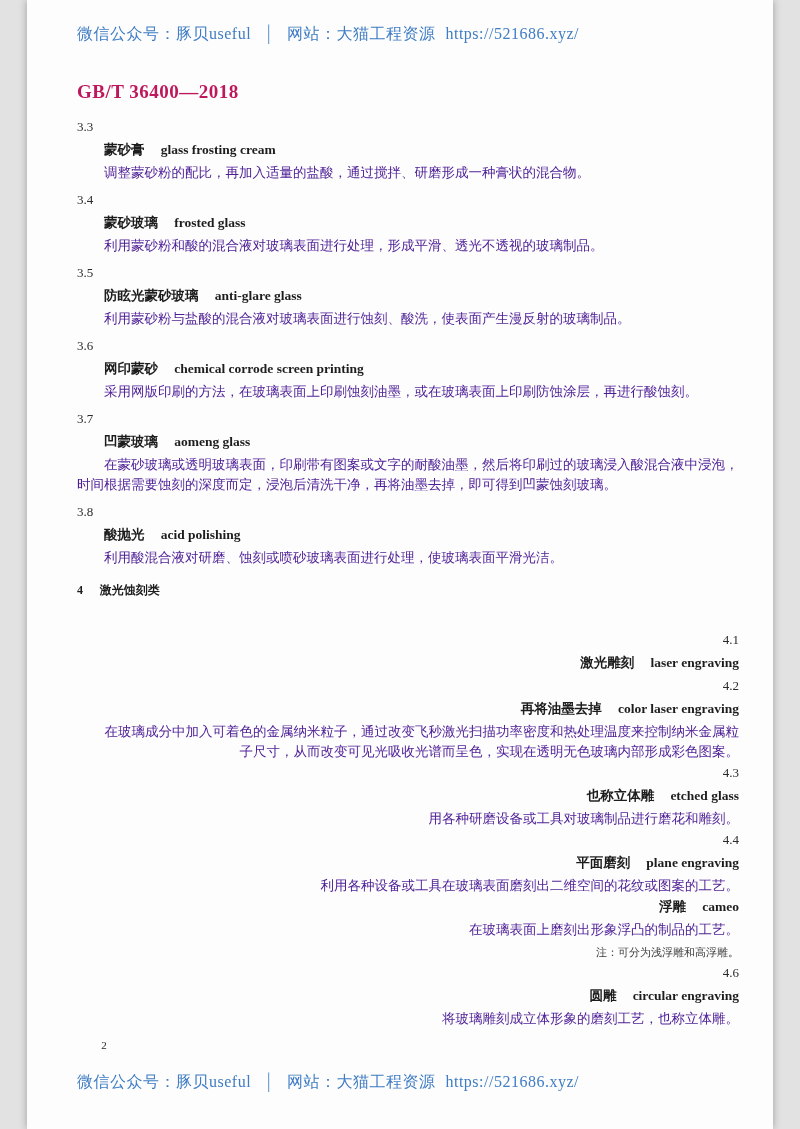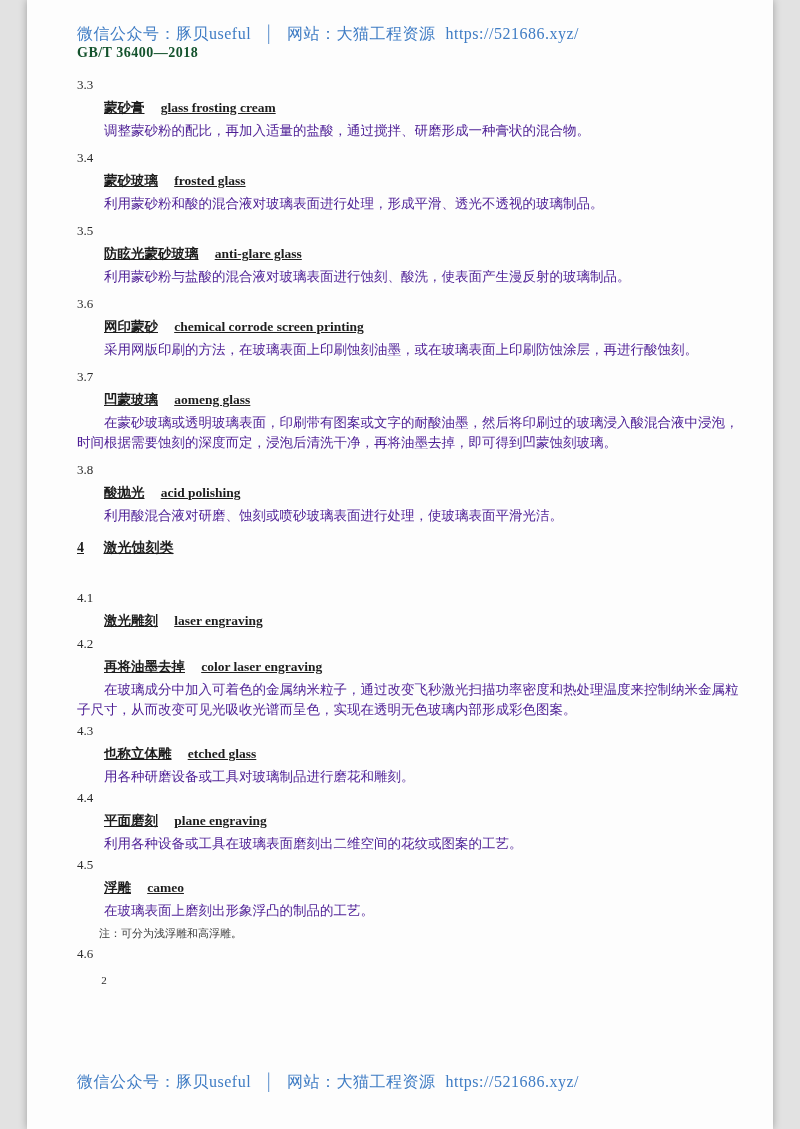--- a/index.html
+++ b/index.html
@@ -22,44 +22,44 @@
 
   .wm {
     font-size: 16px;
     letter-spacing: 0.5px;
     white-space: nowrap;
   }
   .wm .sep { margin: 0 12px; font-weight: 300; opacity: 0.75; }
   .wm .url { margin-left: 10px; }
 
   .std-num {
-    font-size: 14px;
+    margin-top: 36px;
+    font-size: 19px;
     font-weight: bold;
     letter-spacing: 0.5px;
-    color: #14532d;
+    color: #be185d;
   }
 
   .doc-body { margin-top: 14px; font-size: 13.5px; line-height: 20px; }
 
   .sec-num { font-size: 13px; margin-bottom: 3px; }
-  .sec-term { margin-left: 2em; font-weight: bold; margin-bottom: 3px; color: #1d1d1d; text-decoration: underline; }
+  .sec-term { margin-left: 2em; font-weight: bold; margin-bottom: 3px; color: #1d1d1d; }
   .sec-term .en { margin-left: 1.2em; }
   .sec-def { margin: 0; text-indent: 2em; color: #4c1d95; }
   .sec-note { font-size: 11px; margin-left: 2em; margin-top: 2px; color: #3a3a3a; }
 
   .g3 .sec { margin-bottom: 7px; }
-  .g4 .sec { margin-bottom: 1px; }
+  .g4 .sec { margin-bottom: 1px; text-align: right; }
 
   .chapter {
     margin-top: 12px;
     margin-bottom: 30px;
     font-weight: bold;
-    font-size: 14px;
+    font-size: 12px;
     color: #1d1d1d;
-    text-decoration: underline;
   }
   .chapter .ch-title { margin-left: 1.4em; }
 
   .page-num {
     margin-top: 6px;
     margin-left: 2.2em;
     font-size: 11px;
   }
 
   .wm-footer {
@@ -162,30 +162,33 @@
 
         <div class="sec">
           <div class="sec-num">4.4</div>
           <div class="sec-term">
             <span>平面磨刻</span><span class="en">plane engraving</span>
           </div>
           <p class="sec-def">利用各种设备或工具在玻璃表面磨刻出二维空间的花纹或图案的工艺。</p>
         </div>
 
         <div class="sec">
-          <div class="sec-num">4.5</div>
           <div class="sec-term">
             <span>浮雕</span><span class="en">cameo</span>
           </div>
           <p class="sec-def">在玻璃表面上磨刻出形象浮凸的制品的工艺。</p>
           <div class="sec-note">注：可分为浅浮雕和高浮雕。</div>
         </div>
 
         <div class="sec">
           <div class="sec-num">4.6</div>
+          <div class="sec-term">
+            <span>圆雕</span><span class="en">circular engraving</span>
+          </div>
+          <p class="sec-def">将玻璃雕刻成立体形象的磨刻工艺，也称立体雕。</p>
         </div>
       </div>
 
       <div class="page-num">2</div>
     </div>
   </div>
 
   <div class="wm wm-footer" style="color: rgb(63, 124, 196);">
     <span>微信公众号：豚贝useful</span><span class="sep">│</span><span>网站：大猫工程资源</span><span class="url">https://521686.xyz/</span>
   </div>

